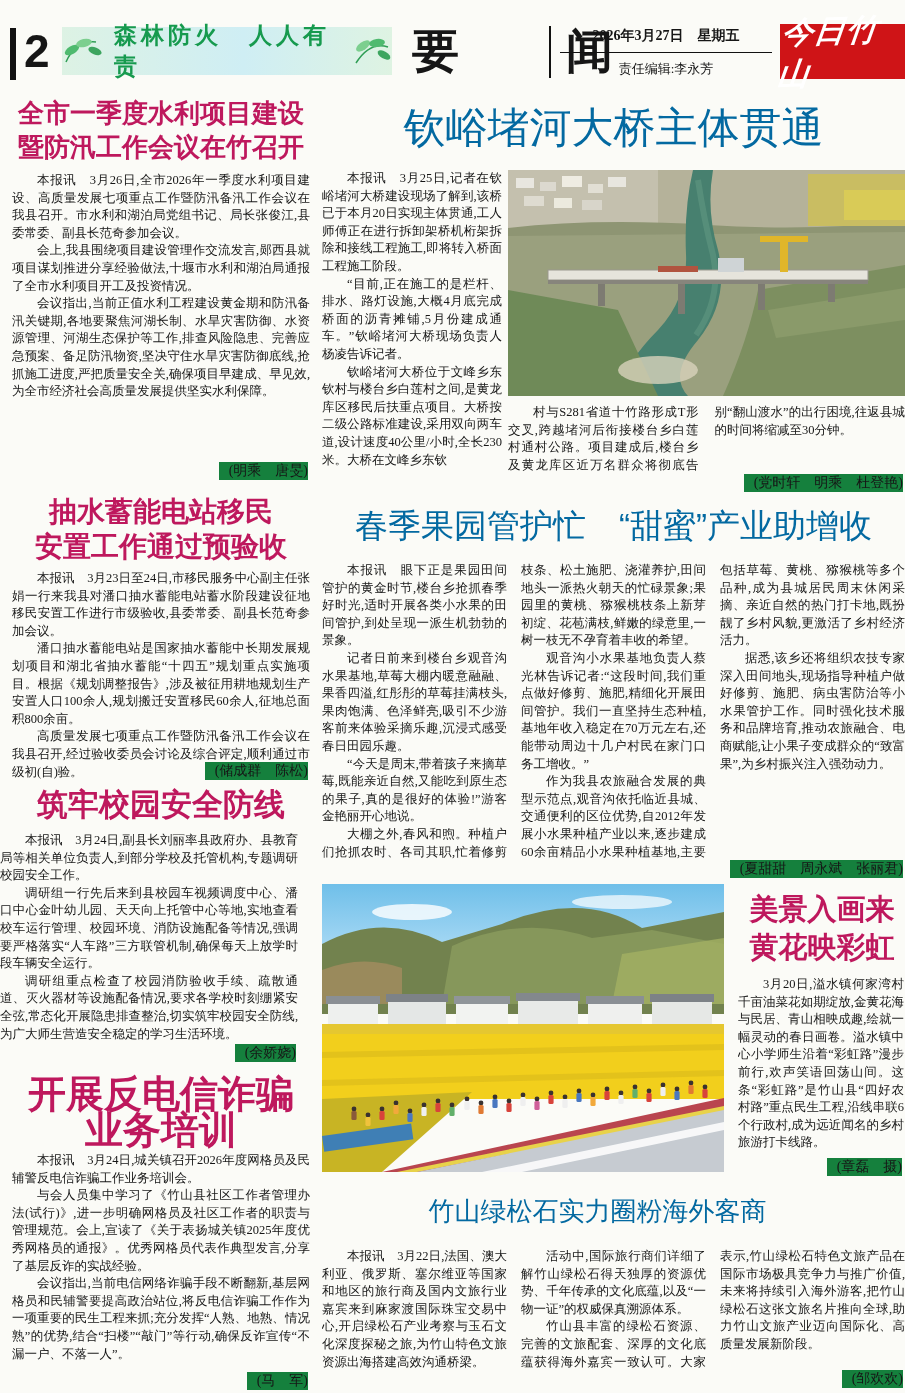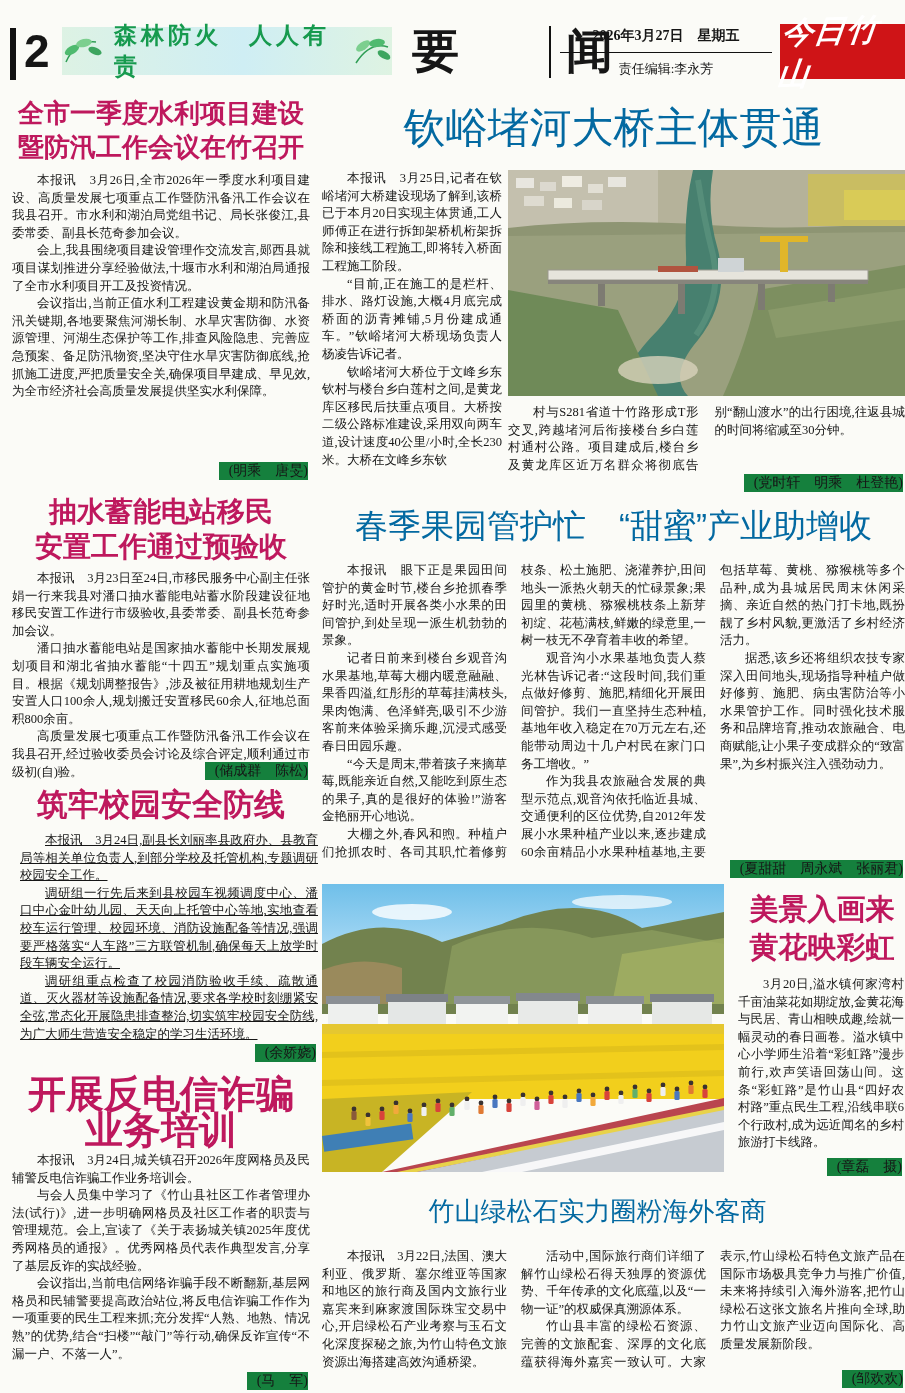--- a/index.html
+++ b/index.html
@@ -81,21 +81,21 @@
     <div>安置工作通过预验收</div>
   </div>
   <div class="abs body-txt" style="left:12px;top:570px;width:298px;height:210px;">
     <p>本报讯　3月23日至24日,市移民服务中心副主任张娟一行来我县对潘口抽水蓄能电站蓄水阶段建设征地移民安置工作进行市级验收,县委常委、副县长范奇参加会议。</p>
     <p>潘口抽水蓄能电站是国家抽水蓄能中长期发展规划项目和湖北省抽水蓄能“十四五”规划重点实施项目。根据《规划调整报告》,涉及被征用耕地规划生产安置人口100余人,规划搬迁安置移民60余人,征地总面积800余亩。</p>
     <p>高质量发展七项重点工作暨防汛备汛工作会议在我县召开,经过验收委员会讨论及综合评定,顺利通过市级初(自)验。</p>
     <span class="byline">(储成群　陈松)</span>
   </div>
 
   <div class="abs h-small" style="left:12px;top:786px;width:298px;font-size:31px;line-height:38px;">筑牢校园安全防线</div>
-  <div class="abs body-txt" style="left:20px;top:832px;width:298px;height:230px;text-decoration:underline;">
+  <div class="abs body-txt" style="left:0;top:832px;width:298px;height:230px;">
     <p>本报讯　3月24日,副县长刘丽率县政府办、县教育局等相关单位负责人,到部分学校及托管机构,专题调研校园安全工作。</p>
     <p>调研组一行先后来到县校园车视频调度中心、潘口中心金叶幼儿园、天天向上托管中心等地,实地查看校车运行管理、校园环境、消防设施配备等情况,强调要严格落实“人车路”三方联管机制,确保每天上放学时段车辆安全运行。</p>
     <p>调研组重点检查了校园消防验收手续、疏散通道、灭火器材等设施配备情况,要求各学校时刻绷紧安全弦,常态化开展隐患排查整治,切实筑牢校园安全防线,为广大师生营造安全稳定的学习生活环境。</p>
     <span class="byline">(余娇娆)</span>
   </div>
 
   <div class="abs h-small" style="left:12px;top:1076px;width:298px;font-size:38px;line-height:36px;">
     <div>开展反电信诈骗</div>
     <div>业务培训</div>
   </div>

